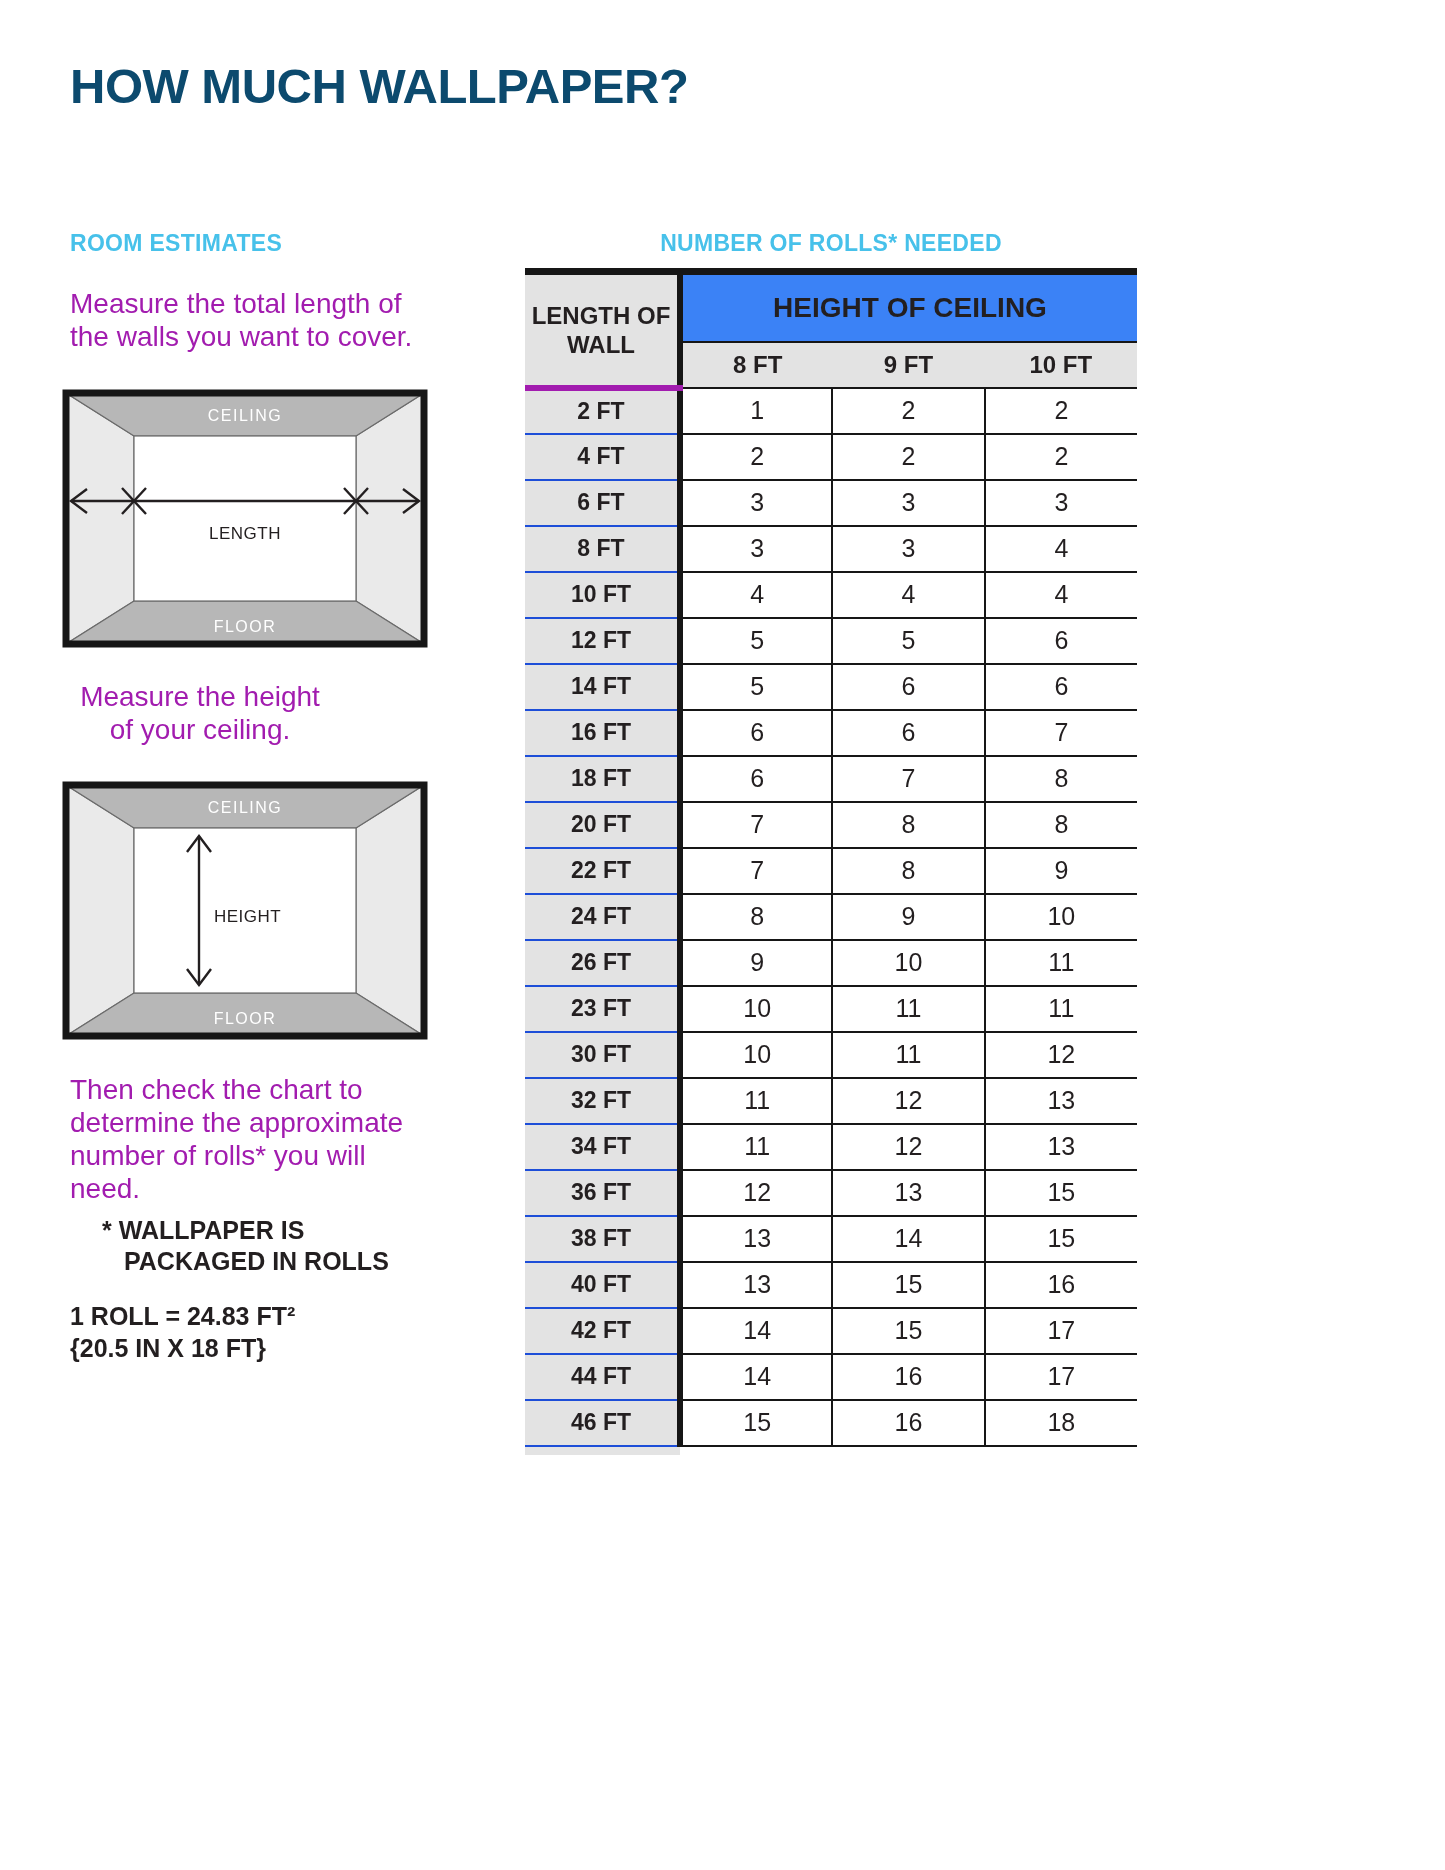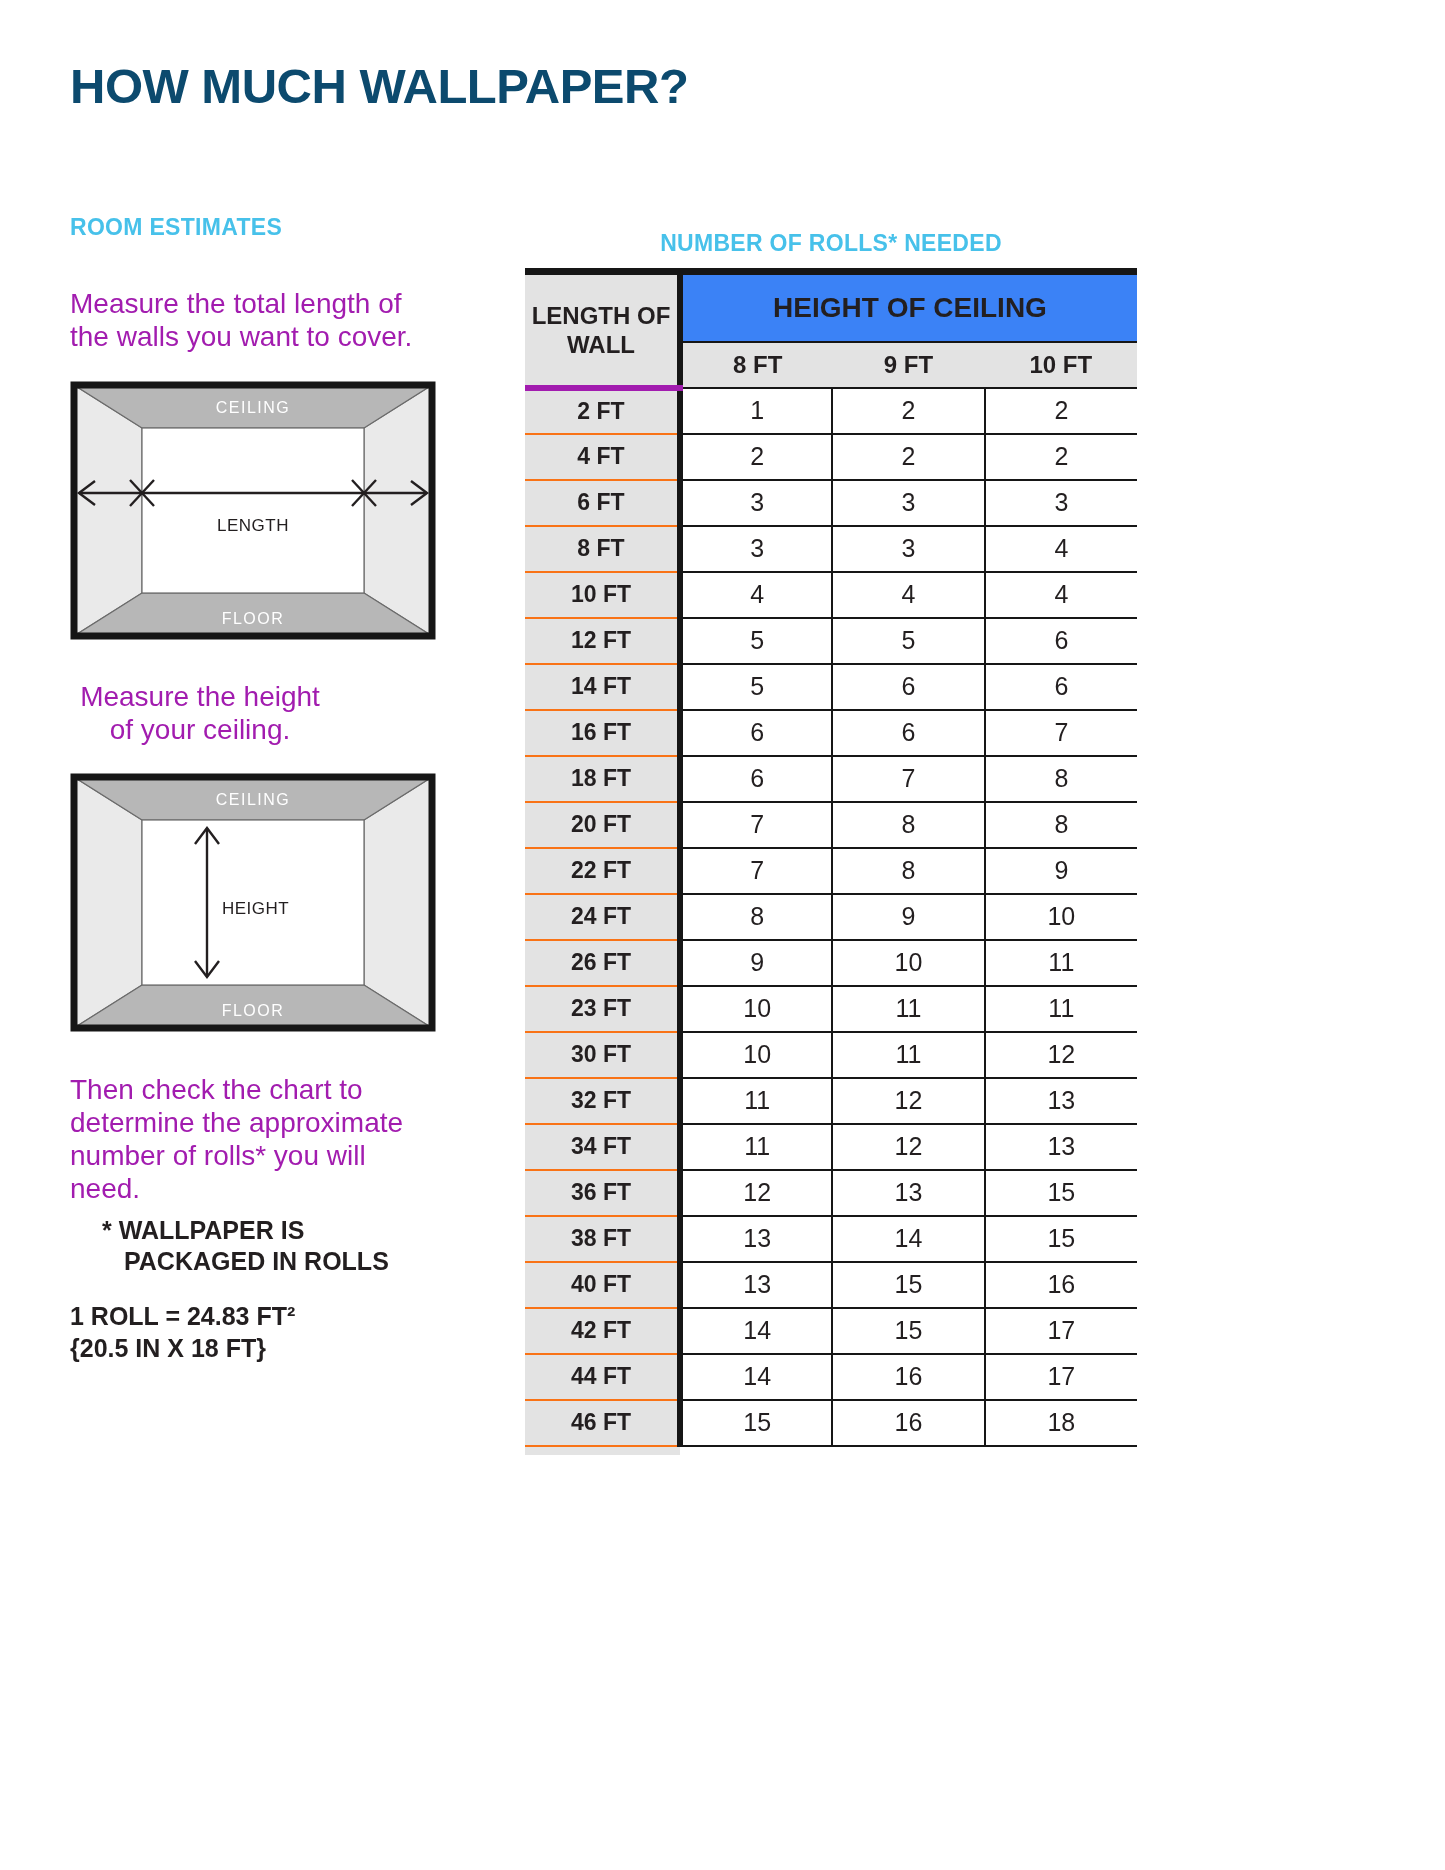--- a/index.html
+++ b/index.html
@@ -3,48 +3,48 @@
 <meta charset="utf-8">
 <style>
   * { box-sizing: border-box; margin: 0; padding: 0; }
   html,body { background:#ffffff; }
   body { font-family:"Liberation Sans", sans-serif; color:#231f20; }
   .page { position:relative; width:1445px; height:1870px; background:#ffffff; overflow:hidden; }
 
   .title { position:absolute; left:70px; top:58px; font-size:49px; font-weight:700; color:#0c4a6e; letter-spacing:-0.5px; }
 
   .section-heading { font-size:23px; font-weight:700; color:#47c1ea; letter-spacing:0.3px; }
-  .left-heading { position:absolute; left:70px; top:214px; }
+  .left-heading { position:absolute; left:70px; top:230px; }
   .right-heading { position:absolute; left:525px; top:230px; width:612px; text-align:center; }
 
   .para { position:absolute; left:70px; font-size:28px; line-height:33px; color:#a21caf; }
   #para1 { top:287px; width:345px; }
   #para2 { top:680px; width:260px;text-align:center; }
   #para3 { top:1073px; width:365px; }
 
   .note { position:absolute; left:70px; top:1215px; font-size:25px; font-weight:700; line-height:31px;margin-left:32px; }
   .note .line2 { padding-left:22px; }
   .rollinfo { position:absolute; left:70px; top:1300px; font-size:25px; font-weight:700; line-height:32px; }
 
-  .diagram { position:absolute; left:70px; width:366px; height:259px; }
+  .diagram { position:absolute; left:62px; width:366px; height:259px;margin-top:8px; }
   #diagram1 { top:381px; }
   #diagram2 { top:773px; }
   .diagram svg { display:block; width:100%; height:100%; }
   .diag-label-white { fill:#ffffff; font-size:16px; letter-spacing:1.5px; font-family:"Liberation Sans",sans-serif; }
   .diag-label-dark { fill:#231f20; font-size:17px; letter-spacing:0.5px; font-family:"Liberation Sans",sans-serif; }
 
   .rolls-table-wrap { position:absolute; left:525px; top:268px; width:614px; }
   table.rolls { border-collapse:collapse; width:612px; border-top:7px solid #161616; table-layout:fixed; }
   .rolls th, .rolls td { padding:0; text-align:center; vertical-align:middle; }
   .rolls .corner { background:#e3e3e3; width:155px; border-right:6px solid #161616; border-bottom:6px solid #a21caf;
                    font-size:24px; font-weight:700; line-height:29px; }
   .rolls .group { background:#3b82f6; height:70px; font-size:28px; font-weight:700; border-bottom:2px solid #161616; }
   .rolls .subhead th { background:#e3e3e3; height:46px; font-size:24px; font-weight:700; border-bottom:2px solid #161616; width:151px; }
   .rolls td.rowlabel { background:#e3e3e3; font-size:23px; font-weight:700; height:46px;
-                       border-right:6px solid #161616; border-bottom:2px solid #f97316; }
+                       border-right:6px solid #161616; border-bottom:2px solid #1d4ed8; }
   .rolls td.cell { font-size:25px; border-bottom:2px solid #161616; }
   .rolls td.cell + td.cell { border-left:2px solid #161616; }
   .label-col-tail { width:155px; height:8px; background:#e3e3e3; }
 </style>
 </head>
 <body>
 
 <div class="page">
 
   <h1 class="title">HOW MUCH WALLPAPER?</h1>

